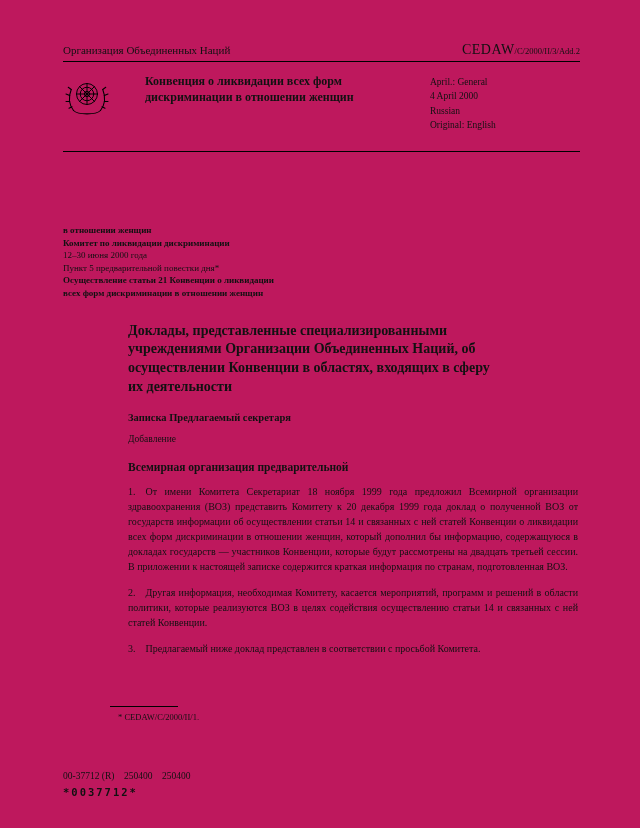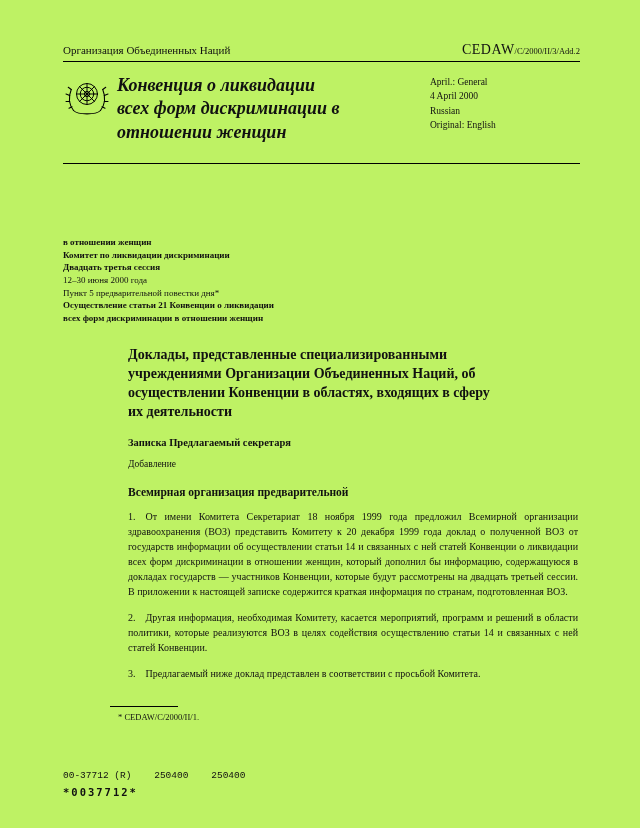--- a/index.html
+++ b/index.html
@@ -2,21 +2,21 @@
 <html><head>
 <meta charset="utf-8">
 <style>
   * { margin: 0; padding: 0; box-sizing: border-box; }
   html, body { background: #e8e8e8; }
   .page {
     position: relative;
     width: 640px;
     height: 828px;
     margin: 0 auto;
-    background: #bef264;
+    background: #be185d;
     color: #111;
     font-family: "Liberation Serif", "DejaVu Serif", serif;
     padding: 42px 60px 0 63px;
     overflow: hidden;
   }
   
   .masthead-top {
     display: flex;
     justify-content: space-between;
     align-items: flex-end;
@@ -28,25 +28,24 @@
   .suffix { font-size: 8.5px; }
   .rule { border-top: 1px solid #000; margin-top: 3px; }
   .masthead-mid {
     display: flex;
     align-items: flex-start;
     padding: 12px 0 16px 0;
   }
   .emblem { width: 50px; flex: 0 0 50px; padding-top: 2px; }
   .conv-title {
     font-weight: bold;
-    font-size: 18px;
+    font-size: 12px;
     line-height: 1.3;
     width: 225px;
-    margin-left: 4px;
-    font-style: italic;
+    margin-left: 32px;
   }
   .distr-block {
     margin-left: auto;
     width: 150px;
     font-size: 9.5px;
     line-height: 1.5;
     padding-top: 1px;
   }
   
   .committee {
@@ -88,21 +87,20 @@
   .footnote-text { padding-left: 8px; }
   
   .footer {
     position: absolute;
     left: 63px;
     bottom: 30px;
   }
   .doc-number {
     font-size: 9.5px;
     white-space: pre;
-    font-family: Liberation Mono, monospace;
   }
   .barcode-text {
     margin-top: 5px;
     font-family: "DejaVu Sans Mono", "Liberation Mono", monospace;
     font-size: 10.5px;
     font-weight: bold;
     letter-spacing: 2px;
   }
 </style>
 </head>
@@ -143,21 +141,20 @@
       <div>4 April 2000</div>
       <div>Russian</div>
       <div>Original: English</div>
     </div>
   </div>
   <div class="rule"></div>
 
   <div class="committee">
     <div class="b">в отношении женщин</div>
     <div class="b">Комитет по ликвидации дискриминации</div>
-    <div class="b">Двадцать третья сессия</div>
     <div>12–30 июня 2000 года</div>
     <div>Пункт 5 предварительной повестки дня*</div>
     <div class="b">Осуществление статьи 21 Конвенции о ликвидации</div>
     <div class="b">всех форм дискриминации в отношении женщин</div>
   </div>
 
   <div class="main">
     <div class="doc-title">Доклады, представленные специализированными учреждениями Организации Объединенных Наций, об осуществлении Конвенции в областях, входящих в сферу их деятельности</div>
     <div class="subtitle">Записка Предлагаемый секретаря</div>
     <div class="addendum">Добавление</div>

